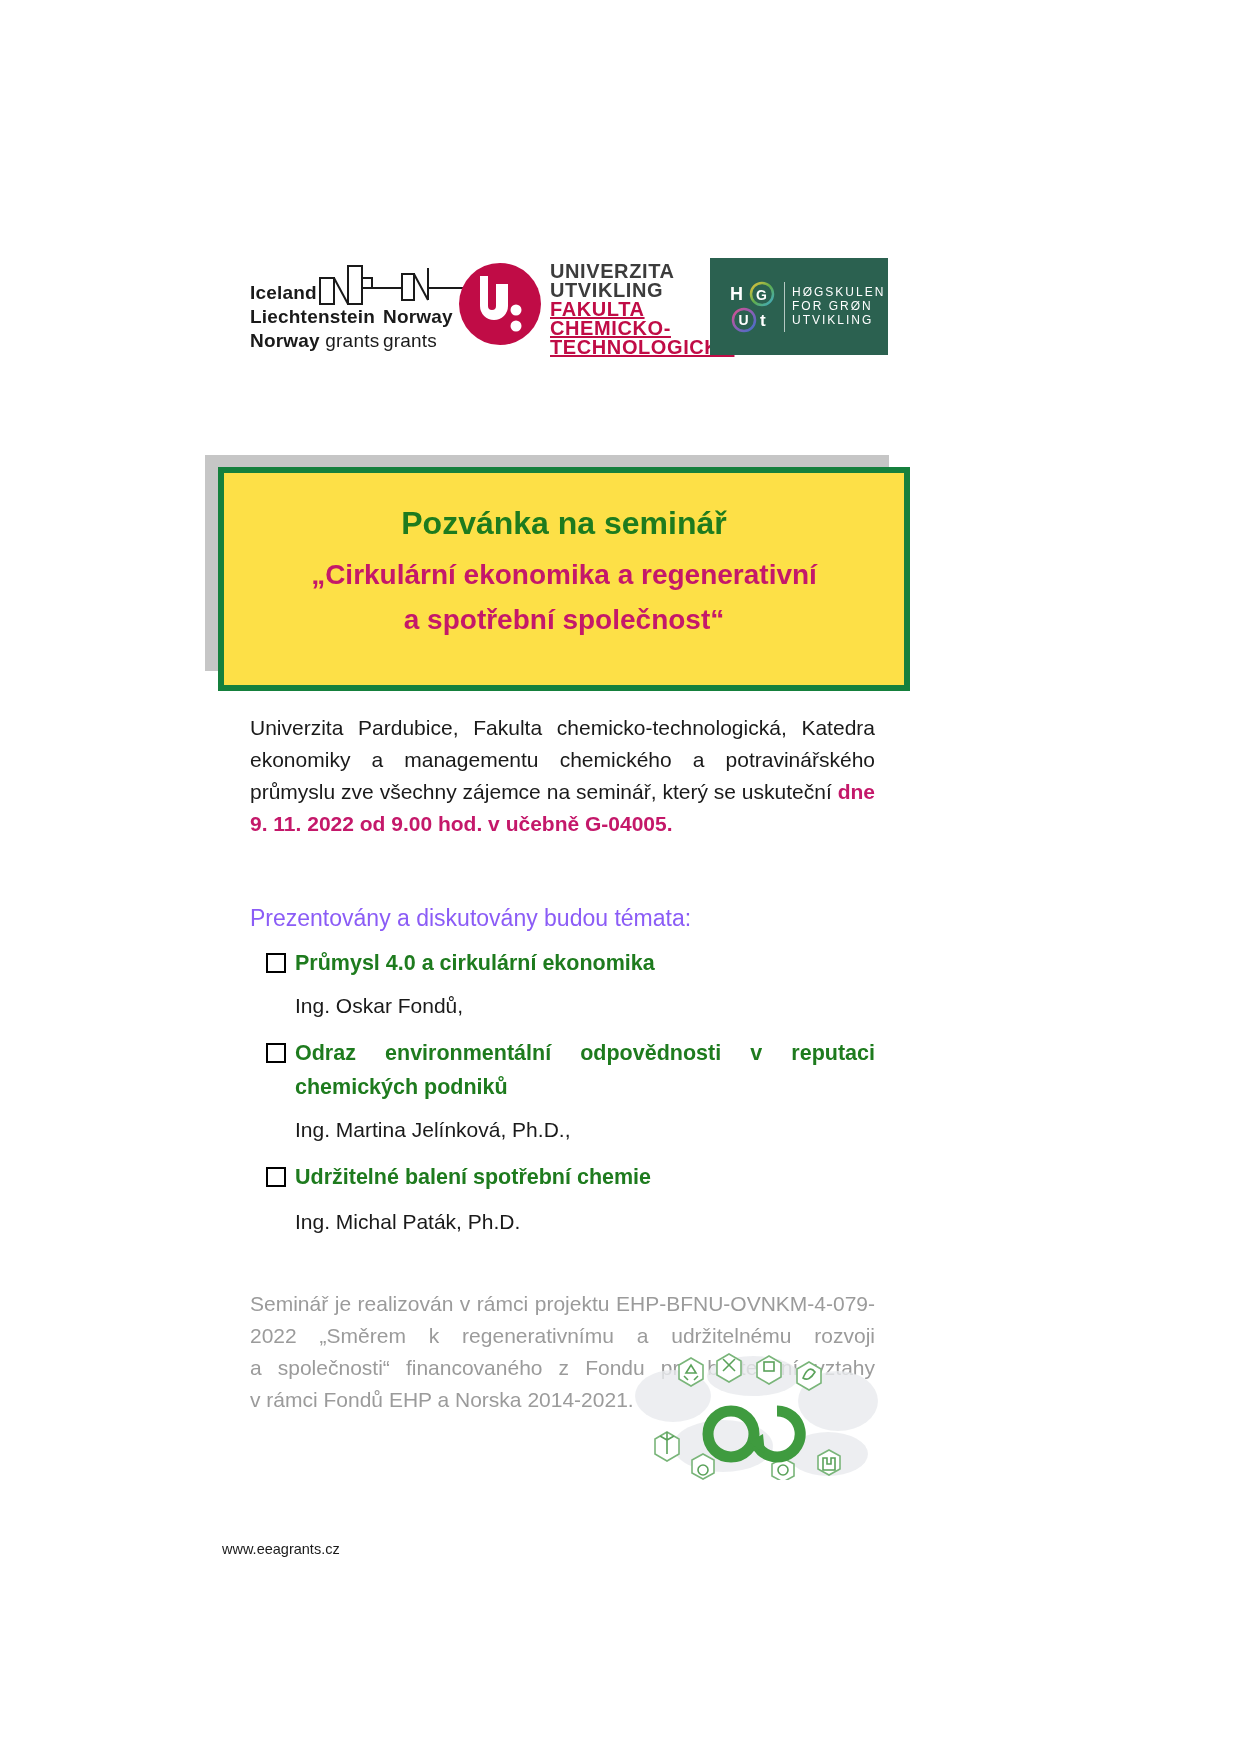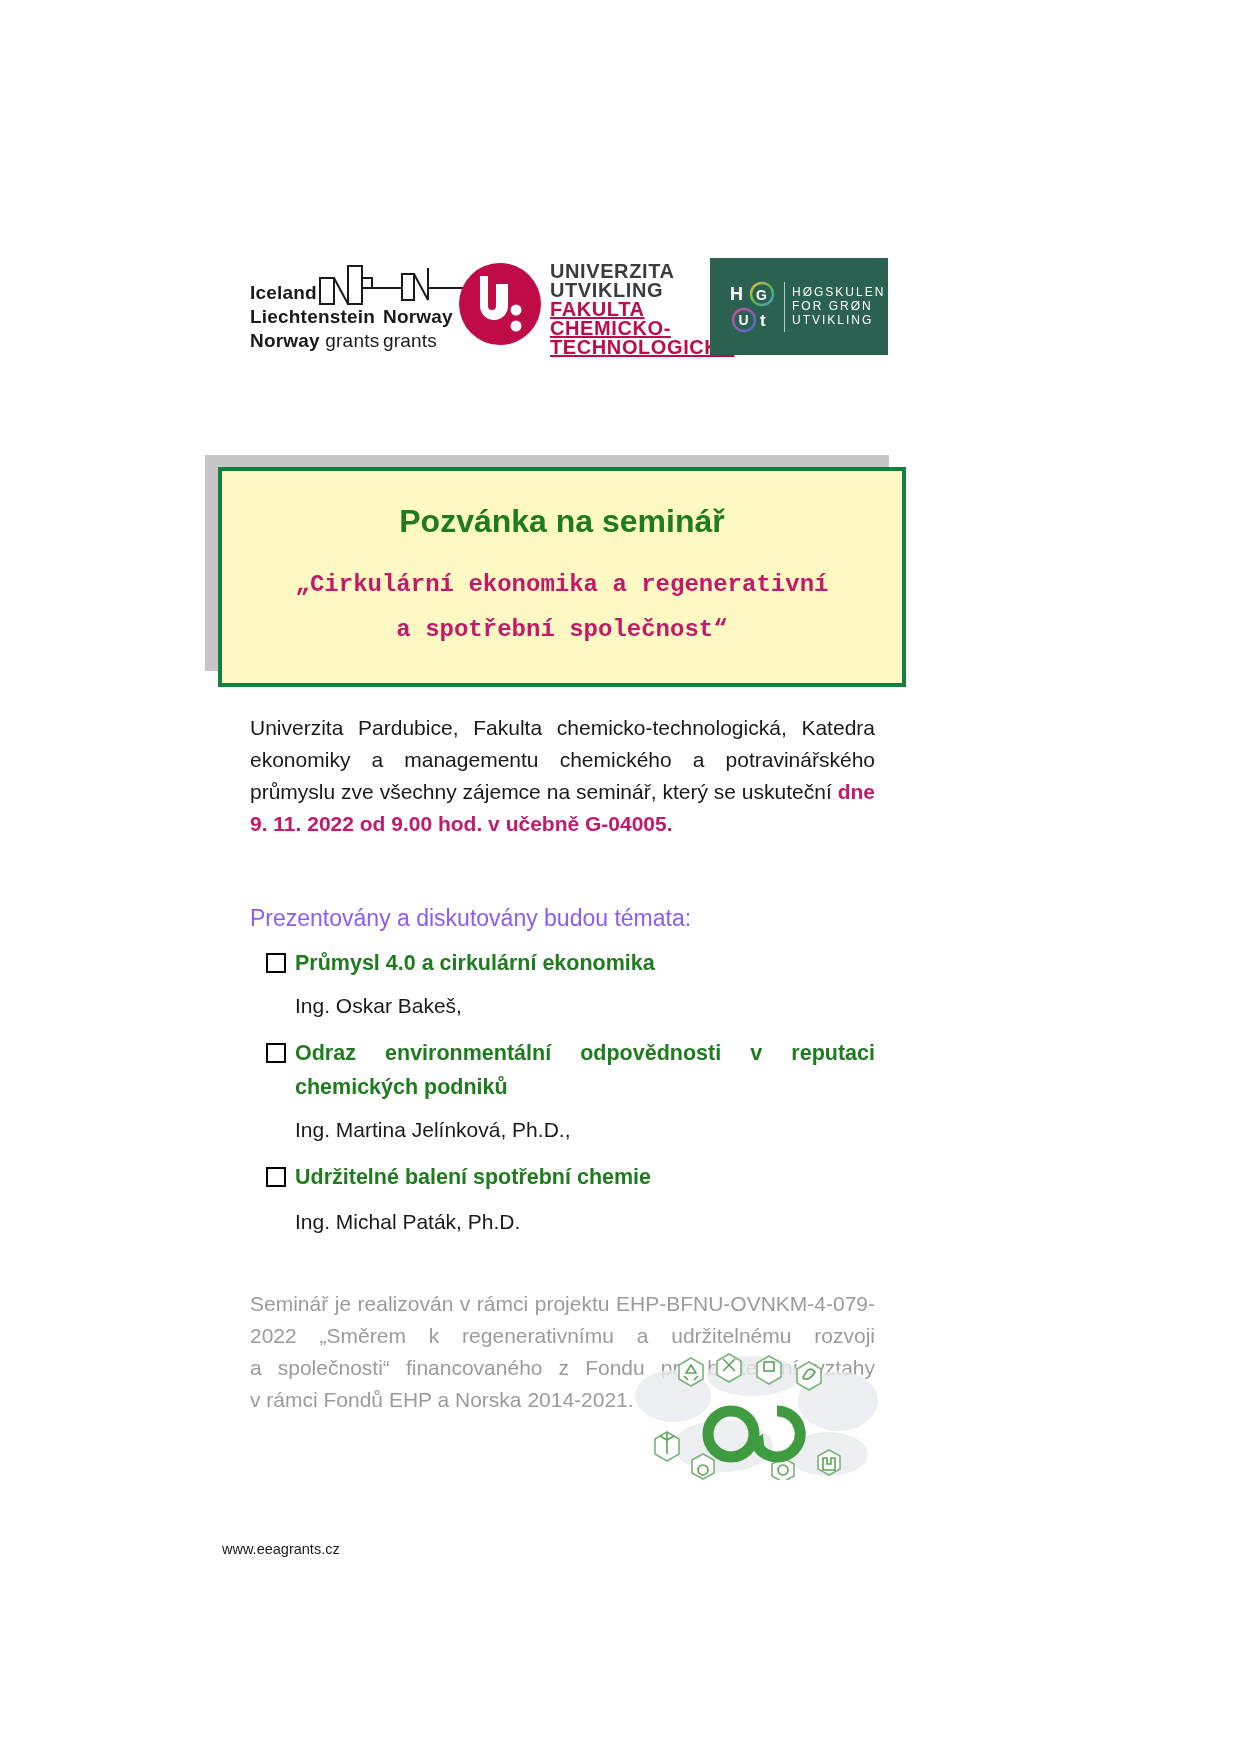--- a/index.html
+++ b/index.html
@@ -18,23 +18,23 @@
   .upce-text{position:absolute;left:92px;top:2px;line-height:19px;font-weight:bold;font-size:20px;letter-spacing:.6px;}
   .upce-line-dark{color:#3c3c3c;}
   .upce-line-pink{color:#c00c46;text-decoration:underline;}
   .hgu-logo{left:710px;top:258px;width:178px;height:97px;background:#2b6150;}
   .hgu-text{position:absolute;left:82px;top:27px;color:#ffffff;font-weight:normal;
     font-size:12px;letter-spacing:2px;line-height:14px;white-space:nowrap;}
   .hgu-divider{position:absolute;left:74px;top:24px;width:1px;height:50px;background:rgba(255,255,255,.65);}
 
   
   .title-shadow{left:205px;top:455px;width:684px;height:216px;background:#c6c6c6;}
-  .title-box{left:218px;top:467px;width:680px;height:212px;background:#fef9c3;border:4px solid #15803d;text-align:center;}
+  .title-box{left:218px;top:467px;width:680px;height:212px;background:#fde047;border:6px solid #15803d;text-align:center;}
   .title-main{margin-top:32px;font-size:32px;font-weight:bold;color:#1e7b1e;}
-  .title-sub{margin-top:22px;font-size:24px;font-weight:bold;color:#c4186a;line-height:45px;font-family:Liberation Mono, monospace;}
+  .title-sub{margin-top:10px;font-size:28px;font-weight:bold;color:#c4186a;line-height:45px;}
 
   
   .intro{left:250px;top:712px;width:625px;font-size:21px;line-height:32px;text-align:justify;color:#1a1a1a;}
   .highlight{color:#c4186a;font-weight:bold;}
   .lead{left:250px;top:905px;width:640px;font-size:23px;color:#8b5cf6;}
 
   .topic-title{position:absolute;left:295px;width:580px;font-size:21.5px;font-weight:bold;
     color:#1e7b1e;line-height:34px;text-align:justify;}
   .topic-box{position:absolute;left:266px;width:16px;height:16px;border:2px solid #000000;background:#fff;}
   .speaker{position:absolute;left:295px;font-size:21px;color:#1a1a1a;}
@@ -123,21 +123,21 @@
     <div>a spotřební společnost“</div>
   </div>
 </div>
 
 <div class="abs intro"><span>Univerzita Pardubice, Fakulta chemicko-technologická, Katedra ekonomiky a managementu chemického a&nbsp;potravinářského průmyslu zve všechny zájemce na seminář, který se uskuteční </span><span class="highlight">dne 9. 11. 2022 od 9.00 hod. v&nbsp;učebně G-04005.</span></div>
 
 <div class="abs lead">Prezentovány a diskutovány budou témata:</div>
 
 <span class="topic-box" style="top:953px"></span>
 <div class="topic-title" style="top:946px">Průmysl 4.0 a cirkulární ekonomika</div>
-<div class="speaker" style="top:994px">Ing. Oskar Bakeš,</div>
+<div class="speaker" style="top:994px">Ing. Oskar Fondů,</div>
 
 <span class="topic-box" style="top:1043px"></span>
 <div class="topic-title" style="top:1036px">Odraz environmentální odpovědnosti v&nbsp;reputaci chemických podniků</div>
 <div class="speaker" style="top:1118px">Ing. Martina Jelínková, Ph.D.,</div>
 
 <span class="topic-box" style="top:1167px"></span>
 <div class="topic-title" style="top:1160px">Udržitelné balení spotřební chemie</div>
 <div class="speaker" style="top:1210px">Ing. Michal Paták, Ph.D.</div>
 
 <div class="abs funding">Seminář je realizován v&nbsp;rámci projektu EHP-BFNU-OVNKM-4-079-2022 „Směrem k&nbsp;regenerativnímu a udržitelnému rozvoji a&nbsp;společnosti“ financovaného z&nbsp;Fondu pro bilaterální vztahy v&nbsp;rámci Fondů EHP a Norska 2014-2021.</div>

